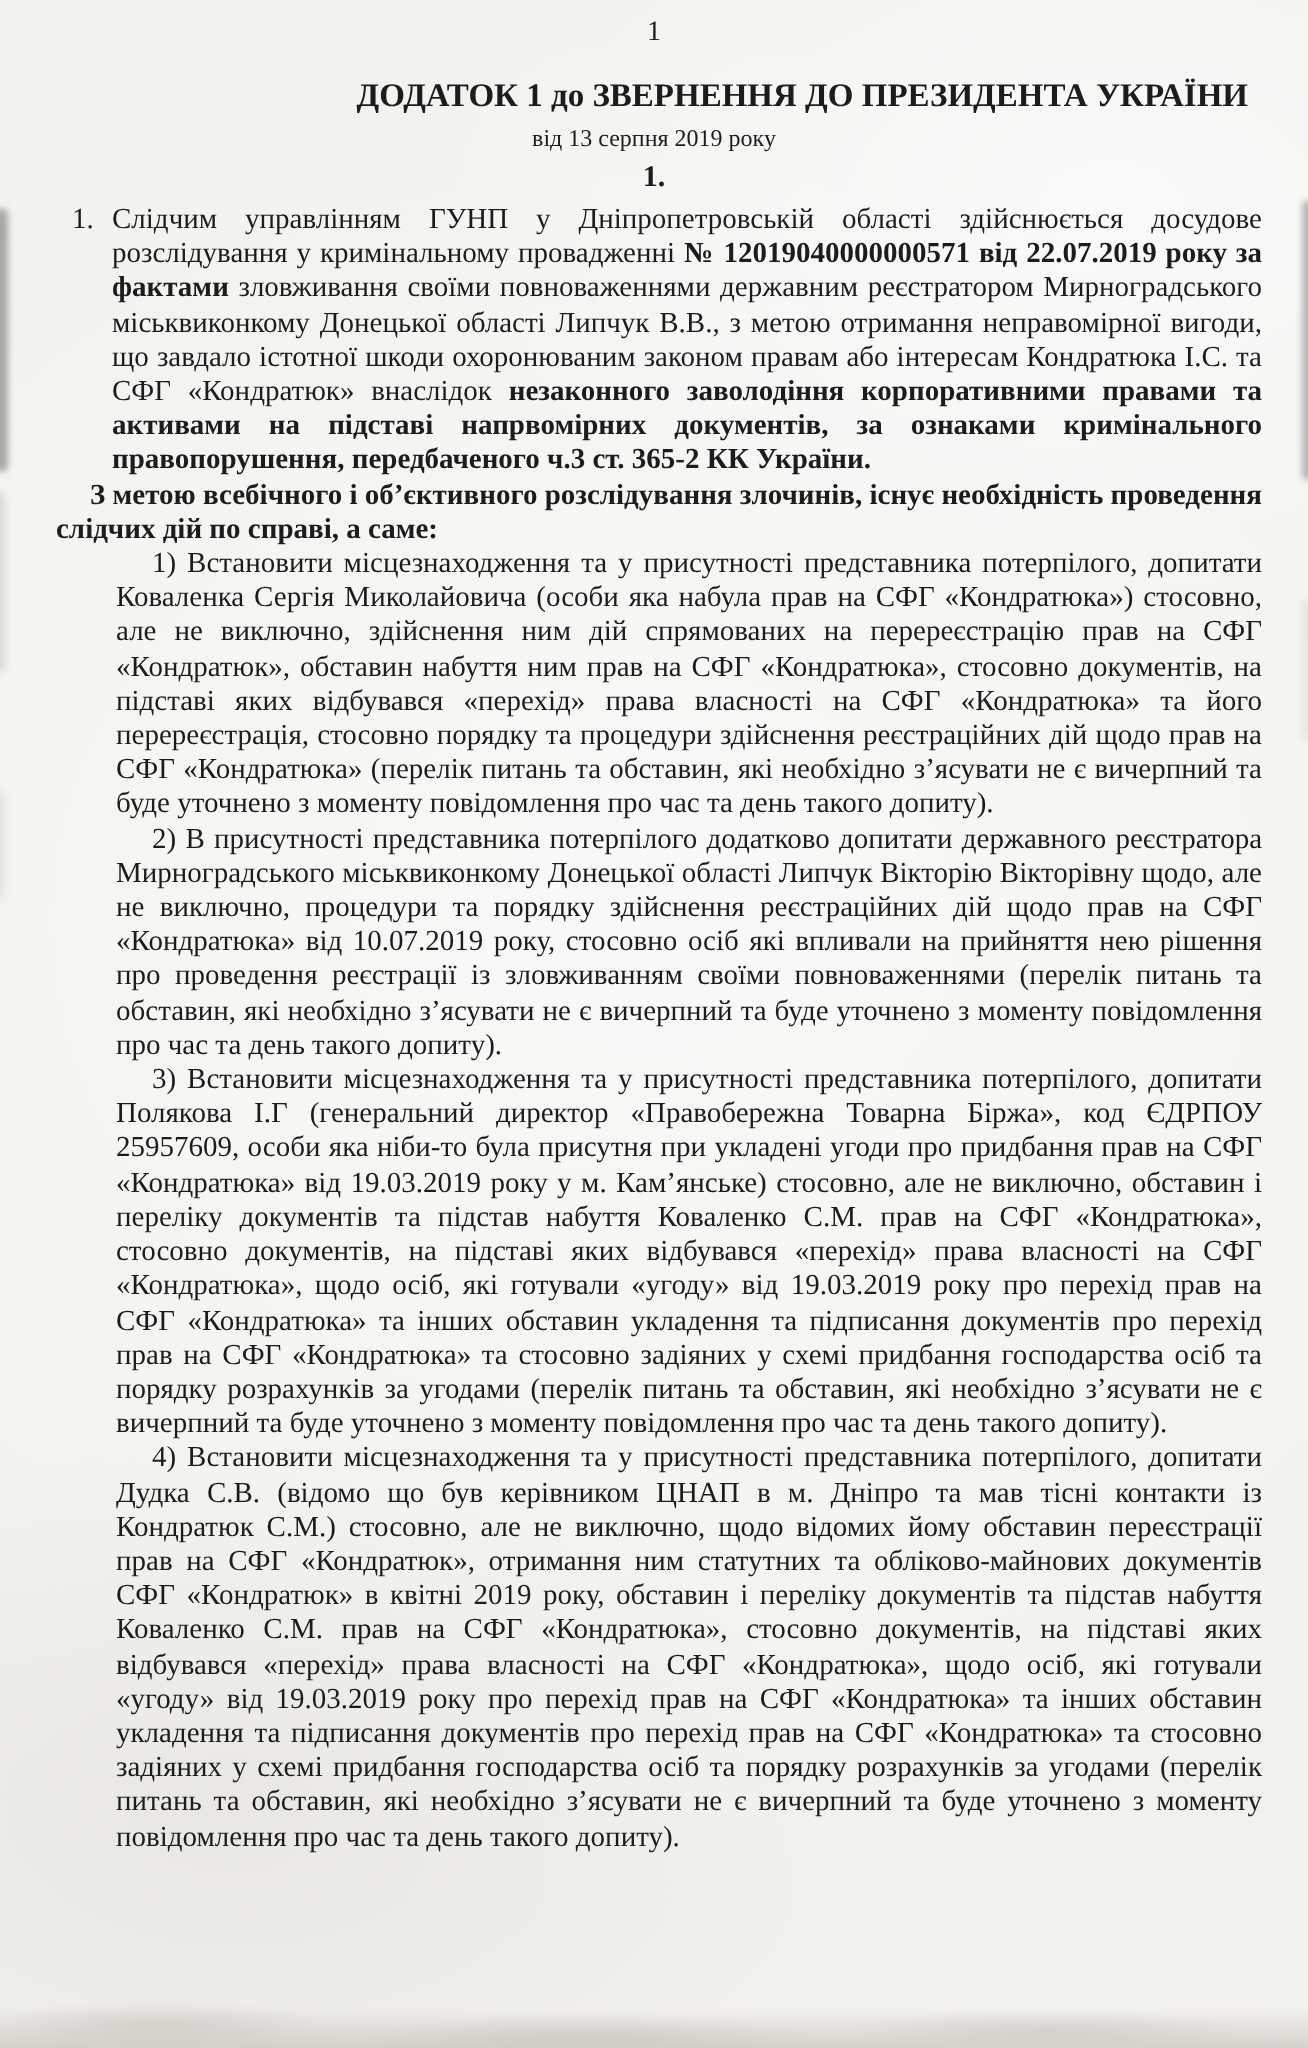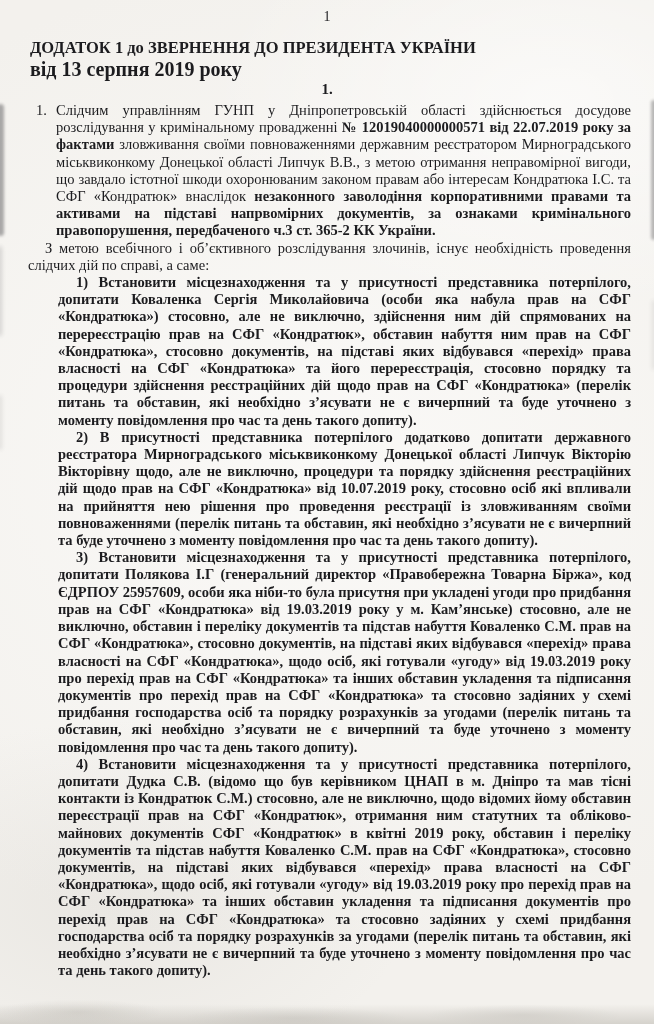--- a/index.html
+++ b/index.html
@@ -16,29 +16,30 @@
     color:#1c1c1f;
     -webkit-font-smoothing:antialiased;
   }
   .pagenum{
     padding-top:9px;
     text-align:center;
     font-size:14px;
   }
   .doc-title{
     margin:13px 30px 0 30px;
-    text-align:left;
+    text-align:right;
     font-weight:bold;
     font-size:16.5px;
     line-height:20px;
   }
   .doc-date{
     margin:1px 30px 0 30px;
-    font-weight:bold;
-    font-size:20px;
+    text-align:center;
+    font-weight:normal;
+    font-size:12px;
     line-height:20px;
   }
   .section-num{
     margin:1px 30px 0 30px;
     text-align:center;
     font-weight:bold;
     font-size:15px;
     line-height:19px;
   }
   .body-text{
@@ -56,25 +57,25 @@
     text-decoration:none;
   }
   .item1 .runs{
     text-decoration-thickness:1px;
     text-underline-offset:2.5px;
   }
   .b{font-weight:bold;}
   .intro{
     margin:0 23px 0 28px;
     text-indent:17px;
+    font-weight:bold;
   }
   .subpar{
     margin:0 23px 0 58px;
     text-indent:18px;
-    font-weight:bold;
   }
   p{margin-top:0;margin-bottom:0;}
   
   .smudge{position:absolute;background:#2f2f33;pointer-events:none;}
   .smudge-l1{left:-3px;top:104px;width:7px;height:132px;opacity:.38;filter:blur(1.6px);border-radius:4px;}
   .smudge-l2{left:-3px;top:246px;width:5px;height:90px;opacity:.16;filter:blur(2px);border-radius:4px;}
   .smudge-l3{left:-3px;top:395px;width:5px;height:55px;opacity:.10;filter:blur(2px);border-radius:4px;}
   .smudge-r1{right:-3px;top:100px;width:6px;height:140px;opacity:.32;filter:blur(1.6px);border-radius:4px;}
   .smudge-r2{right:-2px;top:300px;width:4px;height:70px;opacity:.10;filter:blur(2px);border-radius:4px;}
   .bottom-band{

